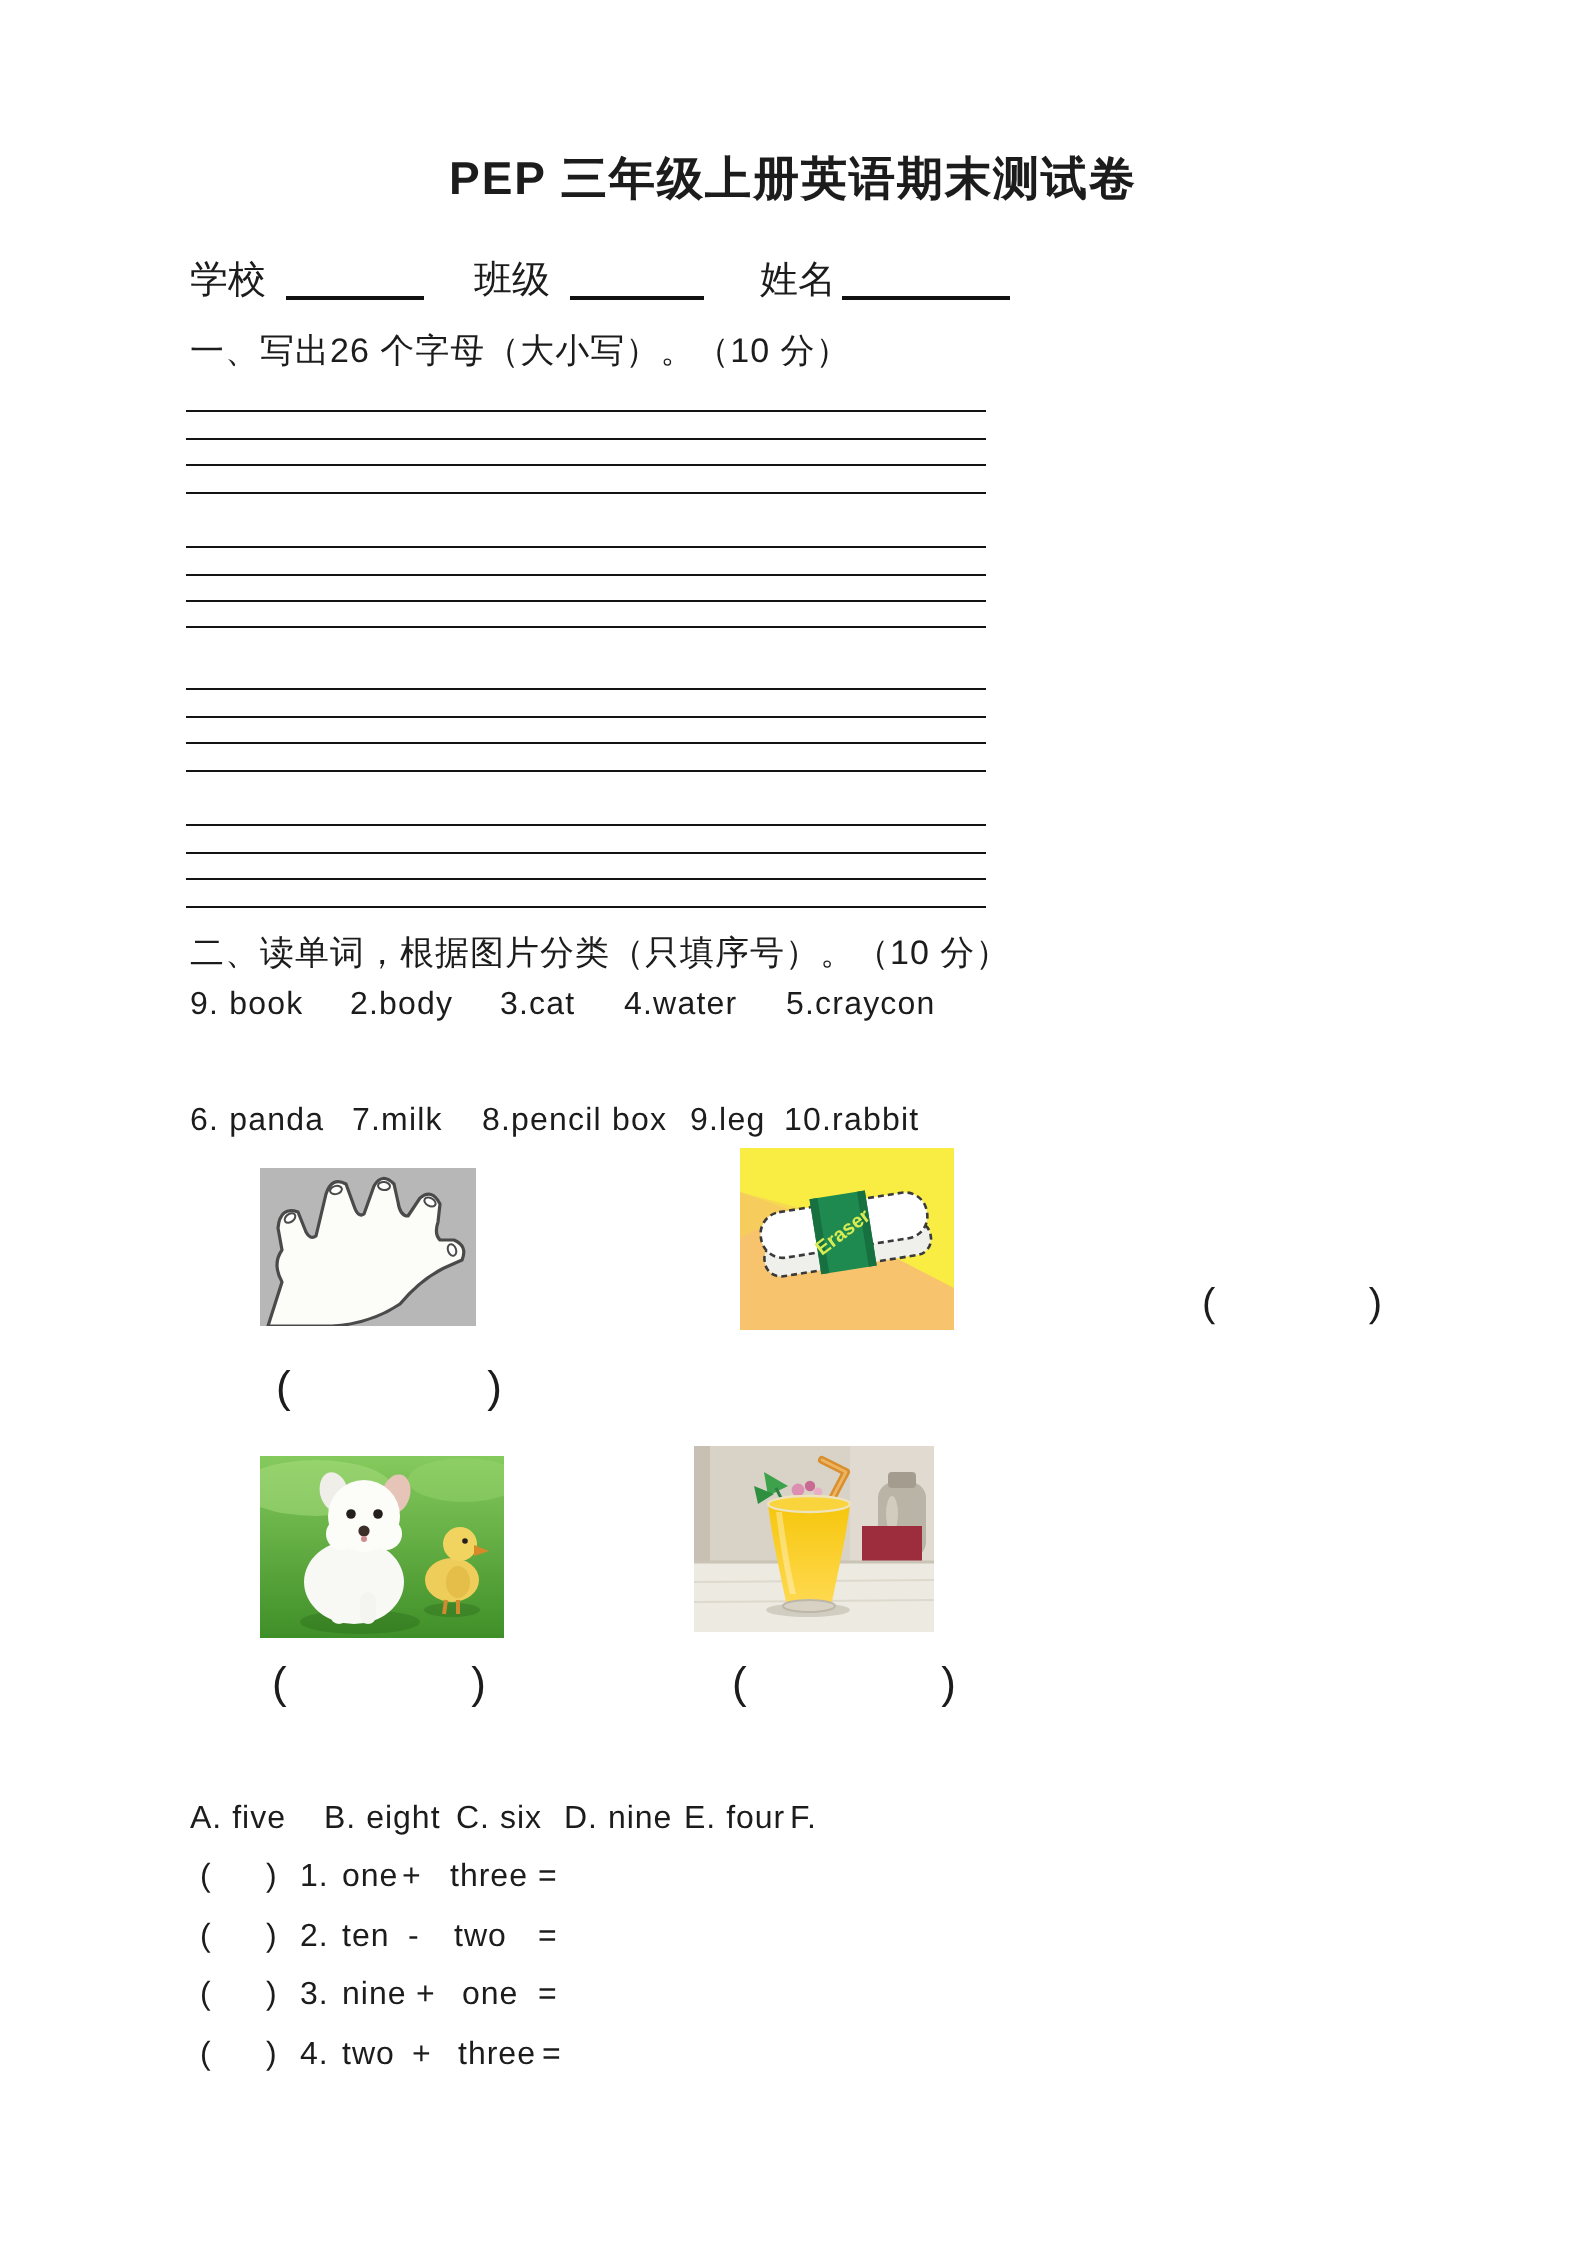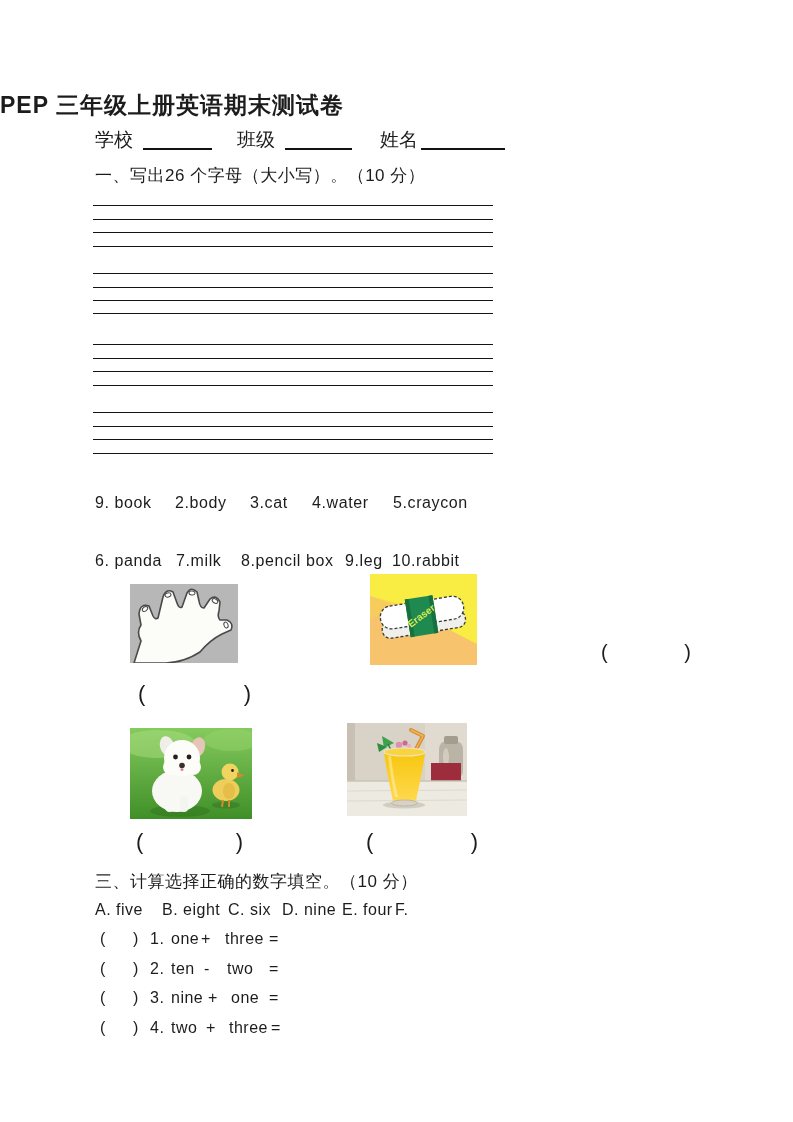--- a/index.html
+++ b/index.html
@@ -4,22 +4,22 @@
 <style>
   * { margin:0; padding:0; box-sizing:border-box; }
   html,body { background:#ffffff; }
   .page {
     position:relative; width:793px; height:1122px; background:#fff;
     font-family:"Liberation Sans","DejaVu Sans",sans-serif; color:#1c1c1c;
     overflow:hidden;
   }
   .abs { position:absolute; }
   .title {
-    top:74px; left:0; width:100%; text-align:left;
-    font-size:23px; font-weight:bold; letter-spacing:1px;margin-top:16px;
+    top:74px; left:0; width:100%; text-align:center;
+    font-size:23px; font-weight:bold; letter-spacing:1px;
   }
   .info-label {
     position:absolute; top:127px; font-size:19px;
     font-family:"DejaVu Serif","Liberation Serif",serif;
   }
   .info-line {
     position:absolute; top:127px; height:23px;
     border-bottom:2px solid #111;
   }
   .sec-head { position:absolute; left:95px; font-size:17px; letter-spacing:0.5px; white-space:nowrap; }
@@ -67,20 +67,21 @@
   <div class="writing-line" style="top:344px"></div>
   <div class="writing-line" style="top:358px"></div>
   <div class="writing-line" style="top:371px"></div>
   <div class="writing-line" style="top:385px"></div>
 
   <div class="writing-line" style="top:412px"></div>
   <div class="writing-line" style="top:426px"></div>
   <div class="writing-line" style="top:439px"></div>
   <div class="writing-line" style="top:453px"></div>
 
+  <div class="sec-head" style="top:465px">二、读单词，根据图片分类（只填序号）。（10 分）</div>
 
   <span class="word" style="left:95px;top:494px">9. book</span>
   <span class="word" style="left:175px;top:494px">2.body</span>
   <span class="word" style="left:250px;top:494px">3.cat</span>
   <span class="word" style="left:312px;top:494px">4.water</span>
   <span class="word" style="left:393px;top:494px">5.craycon</span>
 
   <span class="word" style="left:95px;top:552px">6. panda</span>
   <span class="word" style="left:176px;top:552px">7.milk</span>
   <span class="word" style="left:241px;top:552px">8.pencil box</span>
@@ -206,21 +207,20 @@
 
   <div class="blank" style="left:136px;top:829px;width:107px;font-size:22px">
     <span>(</span>
     <span>)</span>
   </div>
   <div class="blank" style="left:366px;top:829px;width:112px;font-size:22px">
     <span>(</span>
     <span>)</span>
   </div>
 
-  <div class="sec-head" style="top:870px">三、计算选择正确的数字填空。（10 分）</div>
 
   <span class="opt" style="left:95px;top:901px">A. five</span>
   <span class="opt" style="left:162px;top:901px">B. eight</span>
   <span class="opt" style="left:228px;top:901px">C. six</span>
   <span class="opt" style="left:282px;top:901px">D. nine</span>
   <span class="opt" style="left:342px;top:901px">E. four</span>
   <span class="opt" style="left:395px;top:901px">F.</span>
 
   <div class="eq-row" style="top:930px">
     <span class="eq-part" style="left:100px">(</span>

